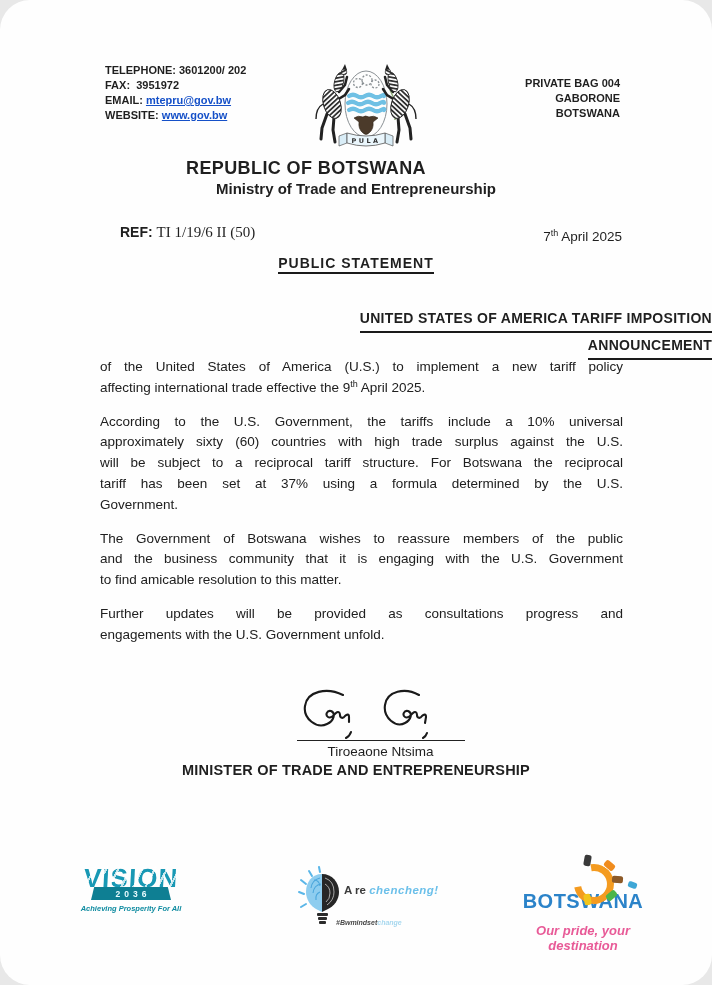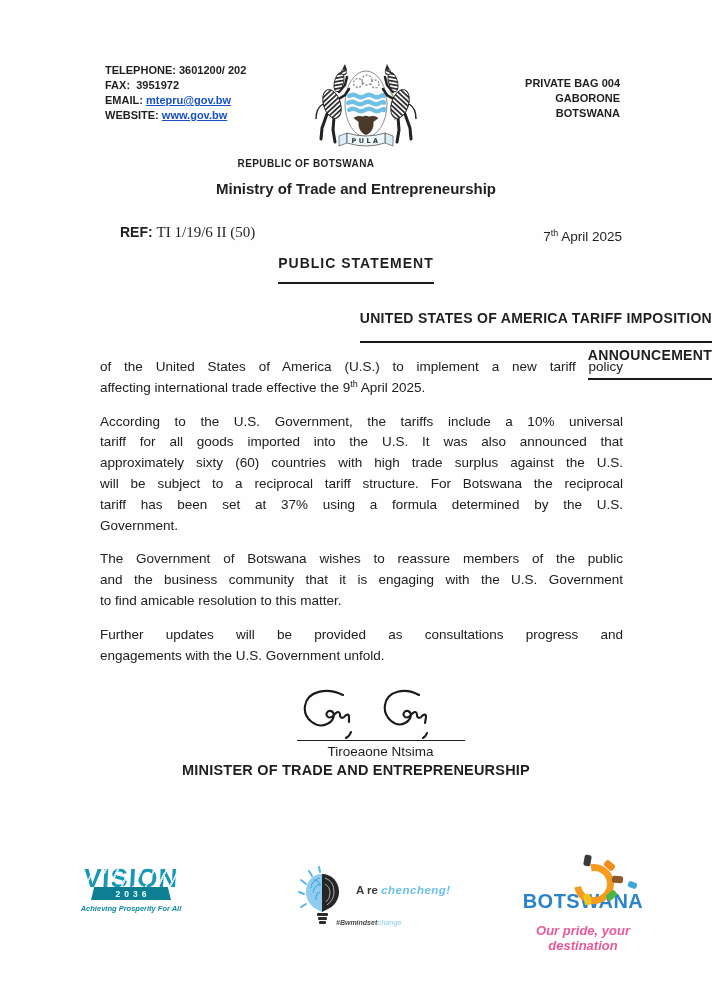--- a/index.html
+++ b/index.html
@@ -1,39 +1,39 @@
 <!DOCTYPE html>
 <html><head>
 <meta charset="utf-8">
 <style>
   html,body{margin:0;padding:0;background:#e8e8e8;}
   .page{
     position:relative;width:712px;height:985px;margin:0 auto;
     background:#fefefe;overflow:hidden;
-    font-family:"Liberation Sans",sans-serif;color:#1f1f1f;
+    font-family:"Liberation Sans",sans-serif;color:#1f1f1f;border-radius:30px;
   }
   .abs{position:absolute;}
   
   .contact{left:105px;top:63px;font-size:11px;font-weight:bold;line-height:15px;white-space:nowrap;}
   .contact a{color:#1550c8;text-decoration:underline;font-weight:bold;}
   .address{right:92px;top:76px;font-size:11px;font-weight:bold;line-height:15px;text-align:right;}
   .coat{left:300px;top:52px;width:132px;height:102px;}
-  .republic{left:0;top:158px;width:612px;text-align:center;font-size:10px;font-weight:bold;letter-spacing:.4px;}
+  .republic{left:0;top:158px;width:612px;text-align:center;font-size:18px;font-weight:bold;letter-spacing:.4px;}
   .ministry{left:0;top:180px;width:712px;text-align:center;font-size:15px;font-weight:bold;}
   
   .ref-row{left:100px;top:224px;font-size:14px;white-space:nowrap;}
   .ref-label{font-weight:bold;padding-left:20px;}
   .ref-value{font-family:"Liberation Serif",serif;font-size:15px;}
   .date{right:90px;top:229px;font-size:13.5px;white-space:nowrap;margin-left:40px;}
   sup.sp{vertical-align:super;font-size:9px;line-height:0;}
   
   .stmt{left:0;top:254px;width:712px;text-align:center;}
   .head{left:0;top:306px;width:712px;text-align:right;line-height:23px;}
   .uline{display:inline-block;font-weight:bold;font-size:14px;letter-spacing:.3px;
-         border-bottom:2px solid #1a1a1a;padding-bottom:11px;}
+         border-bottom:2px solid #1a1a1a;padding-bottom:1px;}
   
   .doc-body{left:100px;top:357px;width:523px;font-size:13.5px;line-height:20.8px;color:#202020;}
   .doc-body p{margin:0 0 13px 0;}
   .jl{text-align:justify;text-align-last:justify;}
   .ll{text-align:left;}
   
   .sig-block{left:278px;top:688px;width:205px;text-align:center;}
   .sig-rule{width:168px;margin:-4px auto 3px auto;border:0;border-top:1.6px solid #222;}
   .sig-name{font-size:13.5px;}
   .min-title{left:0;top:762px;width:712px;text-align:center;font-size:14.5px;font-weight:bold;letter-spacing:.2px;}
@@ -41,21 +41,21 @@
   .vision{left:64px;top:866px;width:134px;text-align:center;}
   .vision-title{position:relative;display:inline-block;font-size:26px;font-weight:bold;
      letter-spacing:1px;color:#1898b4;line-height:24px;transform:skewX(-3deg);}
   .vision-title::after{content:"";position:absolute;inset:0;
      background:repeating-linear-gradient(115deg,transparent 0 9px,rgba(255,255,255,.75) 9px 11px);}
   .vision-banner{width:76px;margin:-4px auto 0 auto;background:#0e7f93;color:#eafcff;
      font-size:8.5px;font-weight:bold;letter-spacing:4px;padding:2px 0 1px 4px;
      clip-path:polygon(4% 0,96% 0,100% 100%,0 100%);}
   .vision-tag{margin-top:4px;font-size:7.5px;font-weight:bold;font-style:italic;color:#0f8ba0;}
   .mindset-bulb{left:298px;top:866px;width:50px;height:62px;}
-  .mindset-text{left:344px;top:884px;font-size:11.5px;white-space:nowrap;margin-left:12px;}
+  .mindset-text{left:344px;top:884px;font-size:11.5px;white-space:nowrap;}
   .mt-dark{color:#3c3c3c;font-weight:bold;}
   .mt-light{color:#6cc0ea;font-style:italic;font-weight:bold;letter-spacing:.5px;}
   .mindset-tag{left:336px;top:919px;font-size:7px;font-style:italic;white-space:nowrap;}
   .ht-dark{color:#4a4a4a;font-weight:bold;}
   .ht-light{color:#a8d8ef;font-weight:bold;}
   .tourism{left:508px;top:860px;width:150px;text-align:center;}
   .sun{position:relative;height:38px;}
   .sun-arc{position:absolute;left:66px;top:4px;width:26px;height:26px;border-radius:50%;
      border:7px solid #f49b20;border-left-color:transparent;transform:rotate(35deg);}
   .ray{position:absolute;width:11px;height:7px;border-radius:2px;}
@@ -152,21 +152,20 @@
     <div><span class="uline">ANNOUNCEMENT</span></div>
   </div>
 
   <div class="abs doc-body">
     <p>
       <span class="jl" style="display:block">of the United States of America (U.S.) to implement a new tariff policy</span>
       <span class="ll" style="display:block"><span>affecting international trade effective the 9</span><sup class="sp">th</sup><span> April 2025.</span></span>
     </p>
     <p>
       <span class="jl" style="display:block">According to the U.S. Government, the tariffs include a 10% universal</span>
-      <span class="jl" style="display:block">tariff for all goods imported into the U.S. It was also announced that</span>
       <span class="jl" style="display:block">approximately sixty (60) countries with high trade surplus against the U.S.</span>
       <span class="jl" style="display:block">will be subject to a reciprocal tariff structure.  For Botswana the reciprocal</span>
       <span class="jl" style="display:block">tariff has been set at 37% using a formula determined by the U.S.</span>
       <span class="ll" style="display:block">Government.</span>
     </p>
     <p style="margin-top:6px;">
       <span class="jl" style="display:block">The Government of Botswana wishes to reassure members of the public</span>
       <span class="jl" style="display:block">and the business community that it is engaging with the U.S. Government</span>
       <span class="ll" style="display:block">to find amicable resolution to this matter.</span>
     </p>

